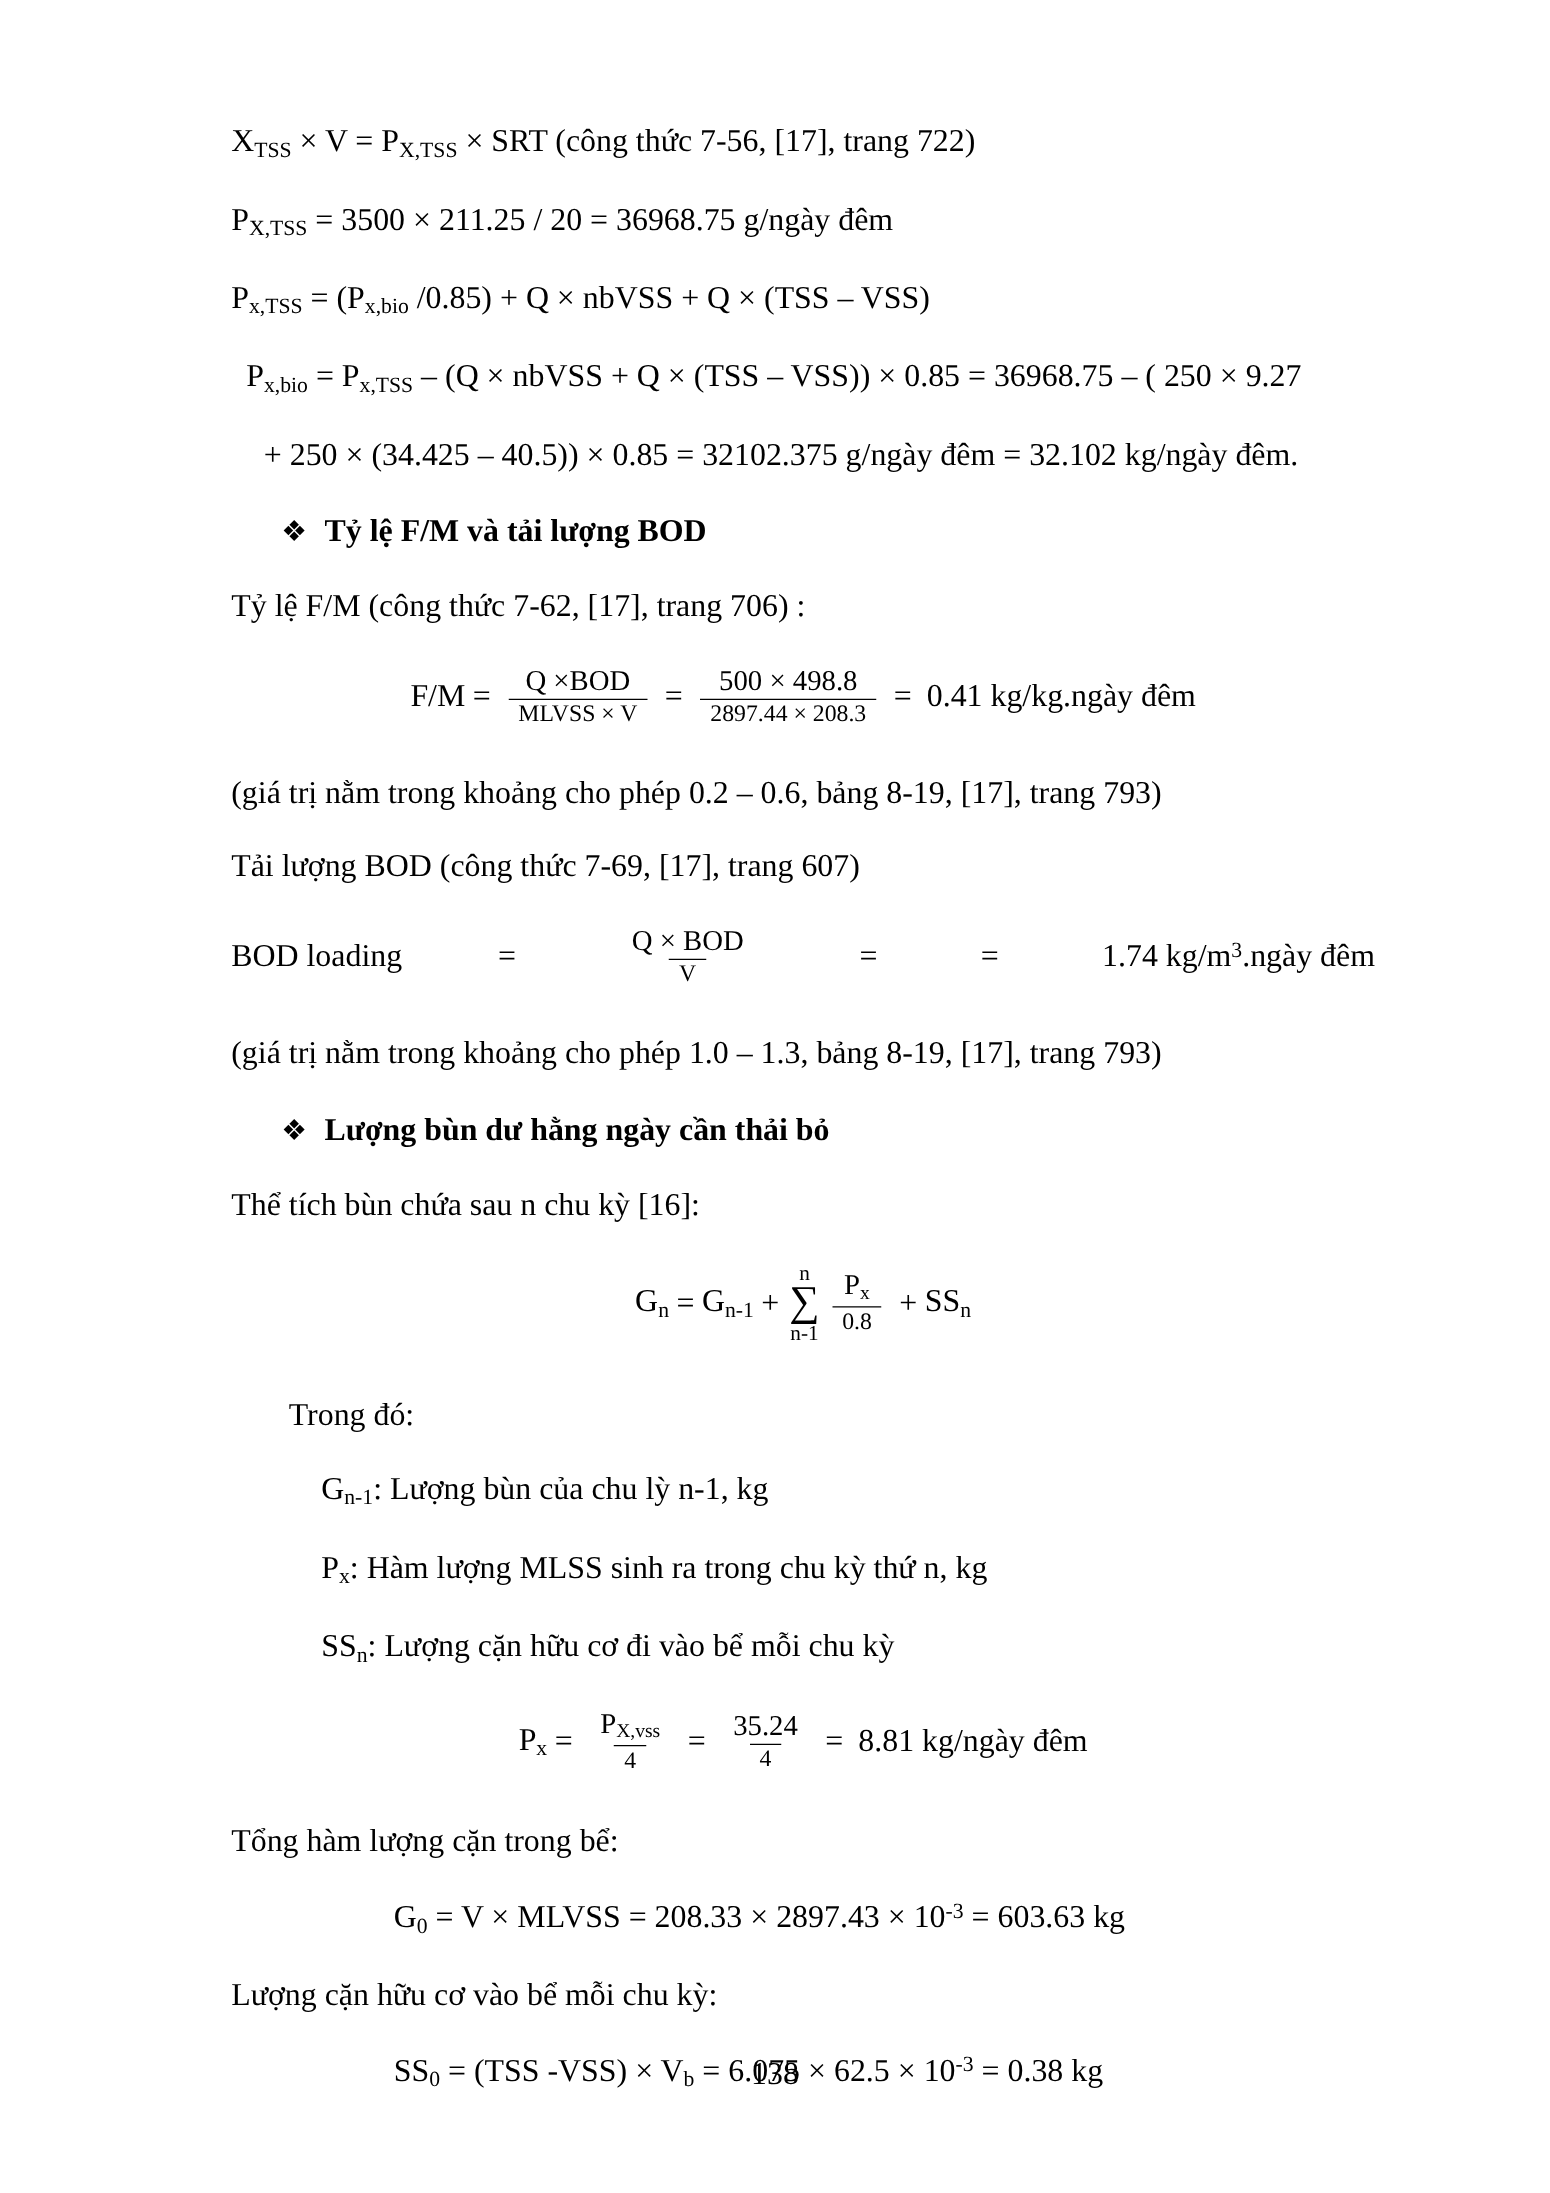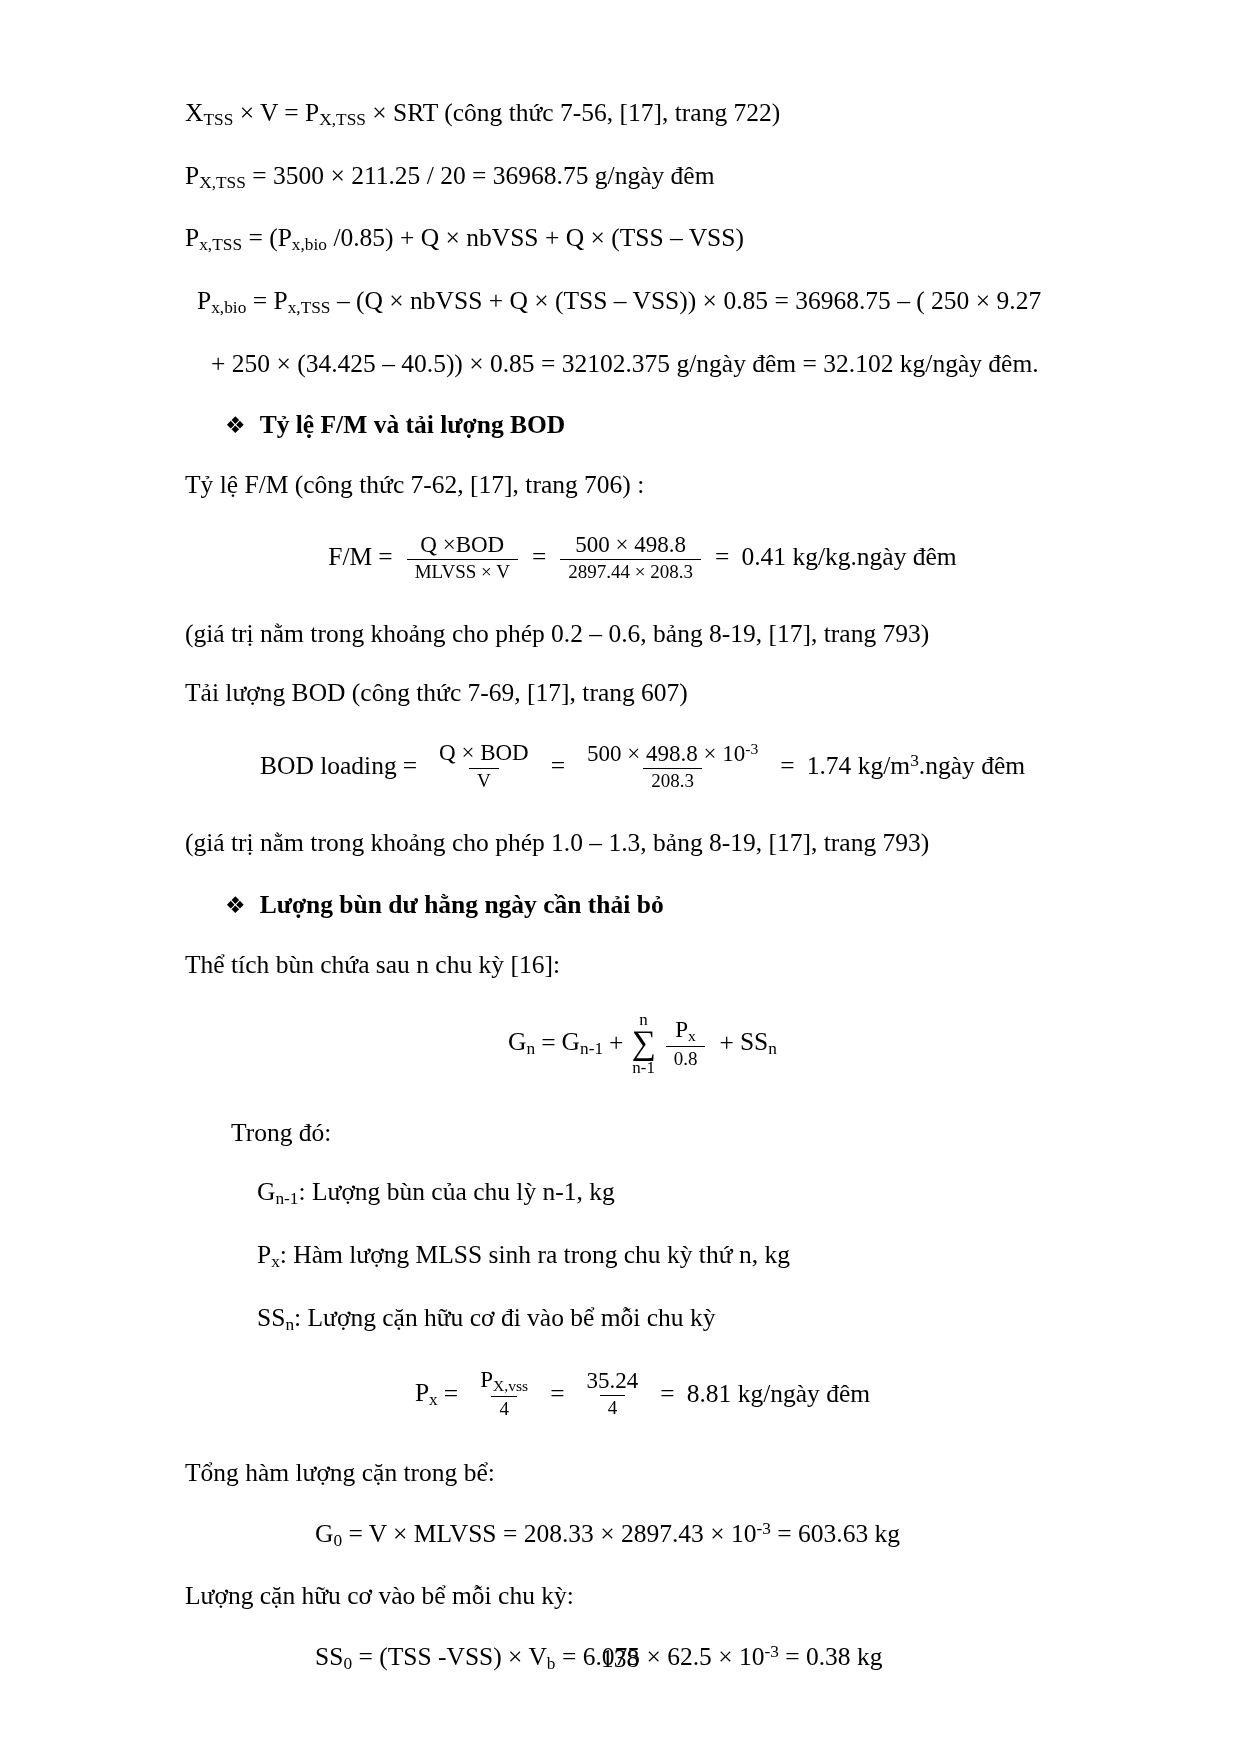--- a/index.html
+++ b/index.html
@@ -57,21 +57,21 @@
   }
   
   .formula {
     display: flex;
     justify-content: center;
     align-items: center;
     margin: 0 0 34px 0;
     font-size: 25.5px;
   }
   .formula.left-offset {
-    justify-content: center;
+    justify-content: space-between;
   }
   .fr {
     display: inline-flex;
     flex-direction: column;
     align-items: center;
     vertical-align: middle;
     margin: 0 8px;
   }
   .fr .num {
     padding: 0 8px 2px 8px;
@@ -155,24 +155,20 @@
   <div class="line">Tải lượng BOD (công thức 7-69, [17], trang 607)</div>
 
   <div class="formula left-offset" style="margin-bottom:38px;">
     <span>BOD loading</span>
     <span class="eqsign">=</span>
     <span class="fr">
       <span class="num">Q × BOD</span>
       <span class="den">V</span>
     </span>
     <span class="eqsign">=</span>
-    <span class="fr">
-      <span class="num"><span>500 × 498.8 × 10</span><sup>-3</sup></span>
-      <span class="den">208.3</span>
-    </span>
     <span class="eqsign">=</span>
     <span style="margin-left:6px;"><span>1.74 kg/m</span><sup>3</sup><span>.ngày đêm</span></span>
   </div>
 
   <div class="line">(giá trị nằm trong khoảng cho phép 1.0 – 1.3, bảng 8-19, [17], trang 793)</div>
 
   <div class="bullet-row">
     <span class="bullet-mark">❖</span>
     <span class="bullet-text">Lượng bùn dư hằng ngày cần thải bỏ</span>
   </div>

